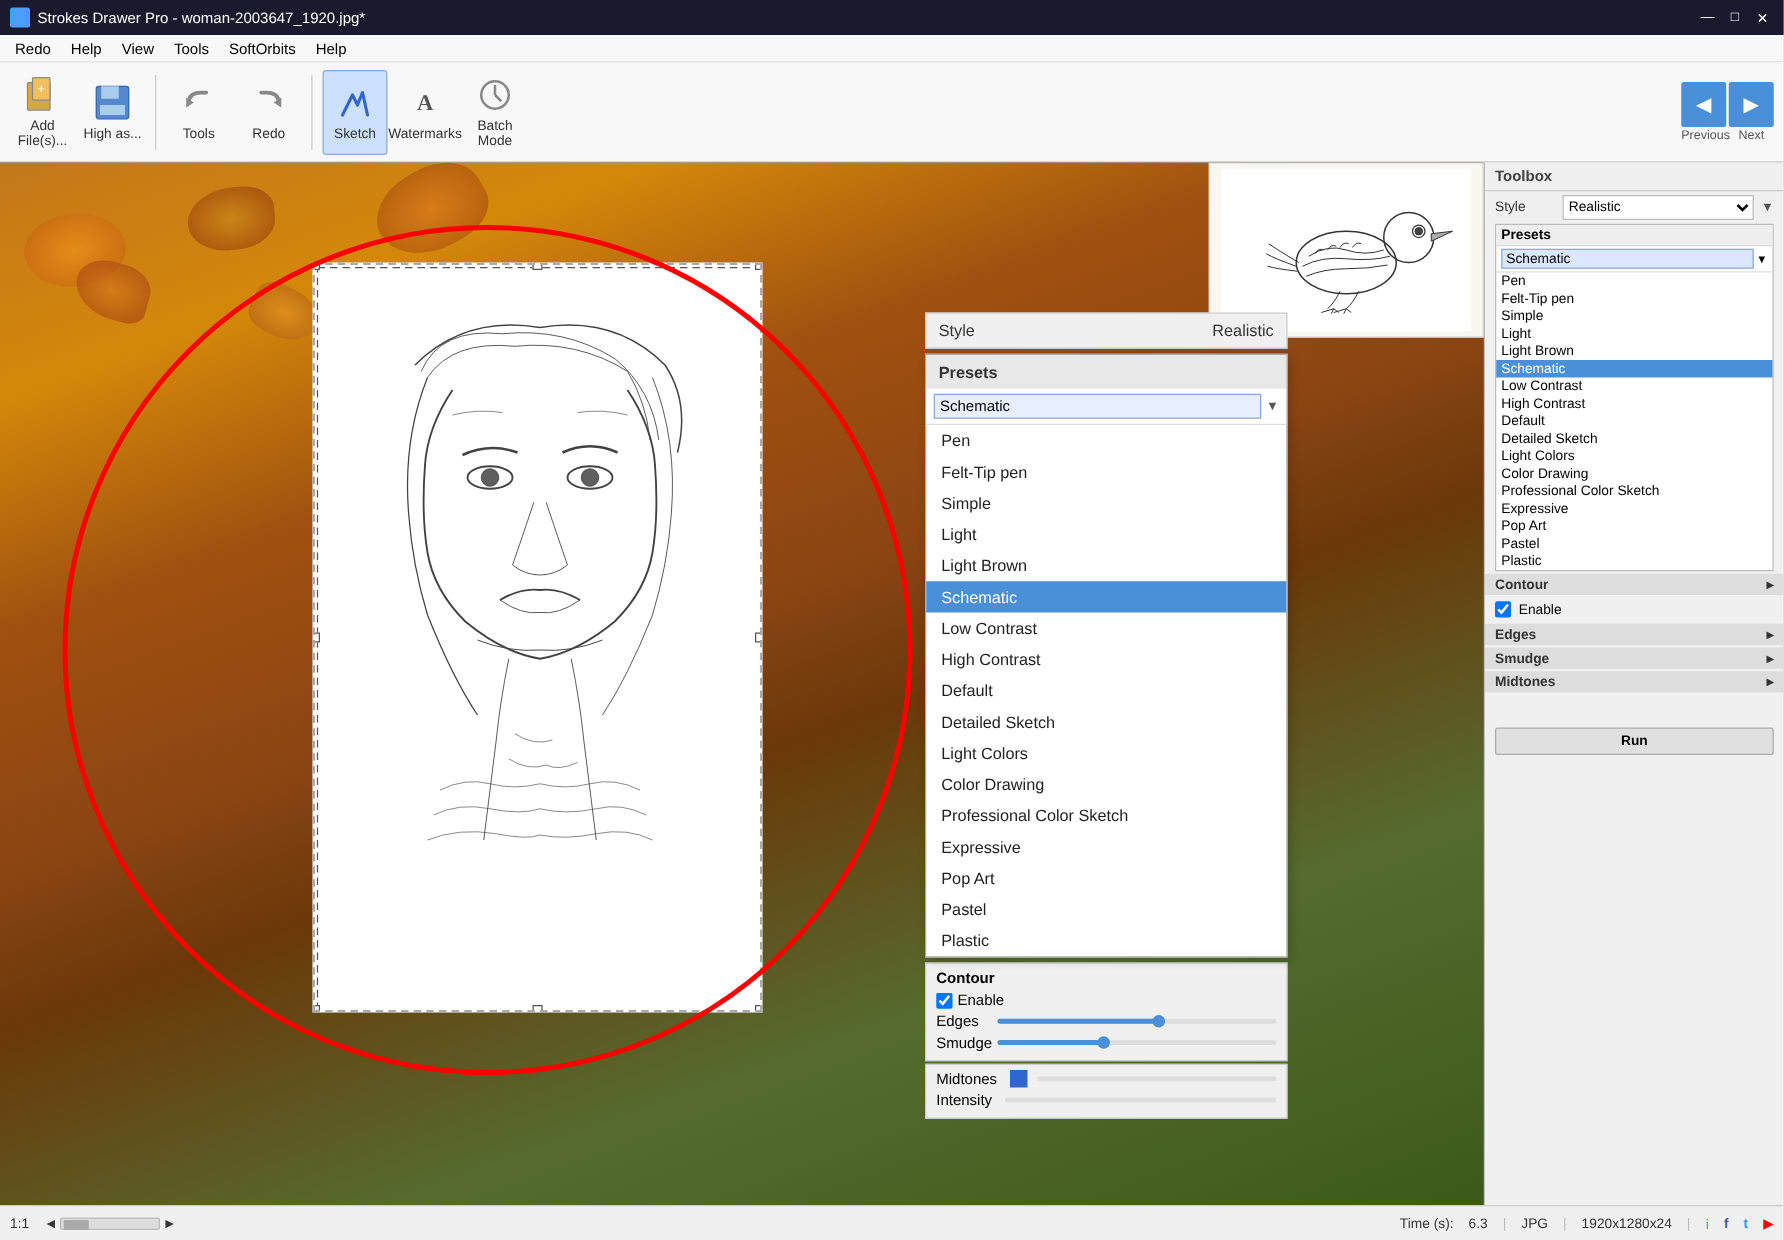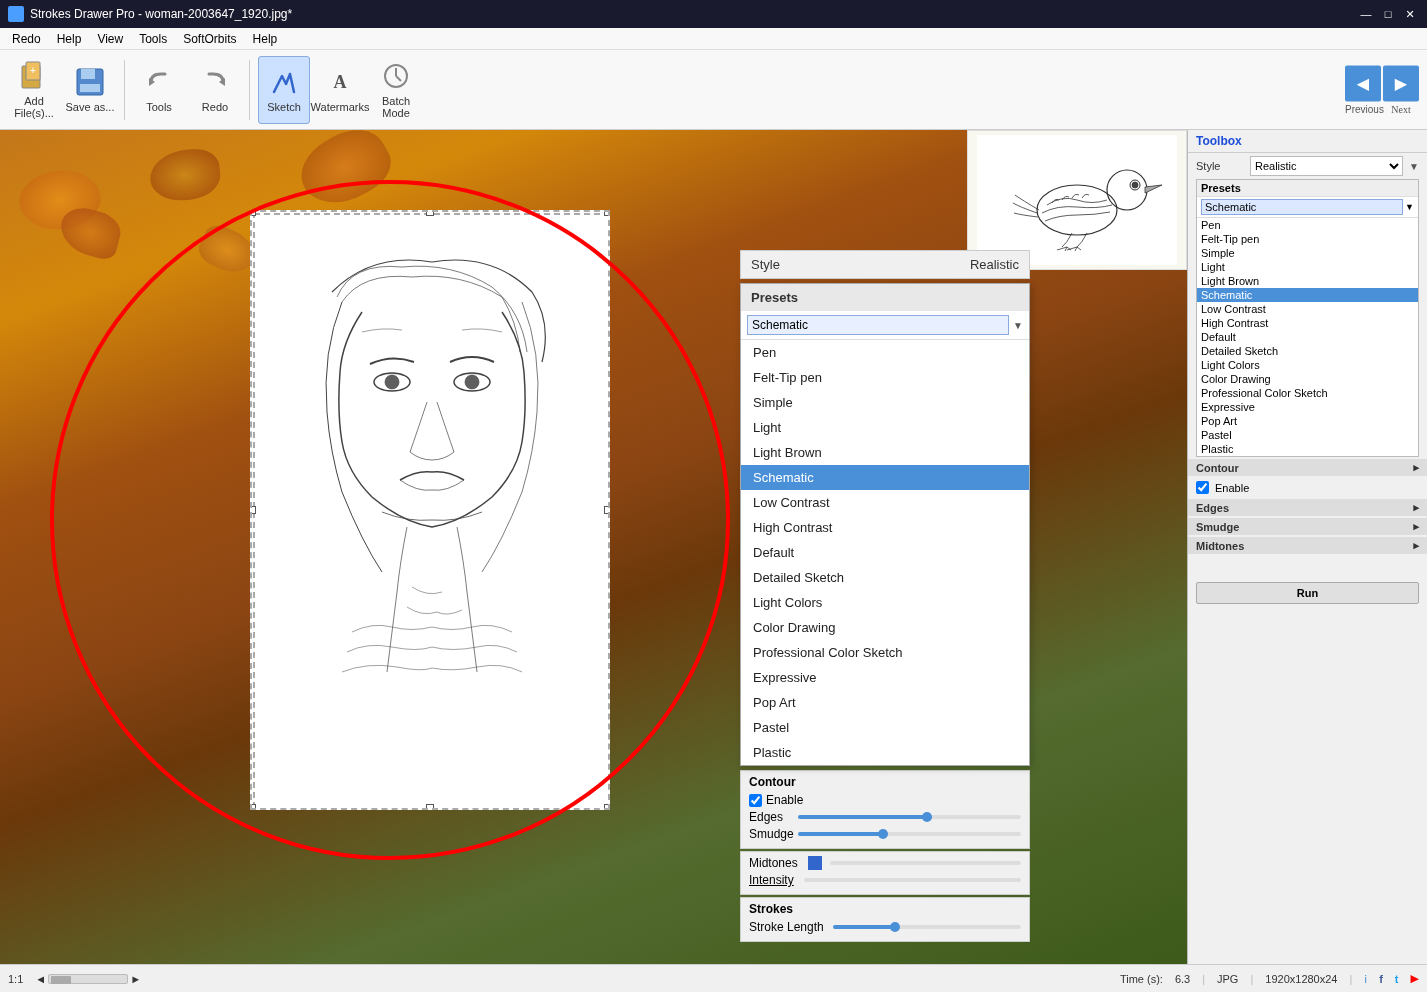--- a/index.html
+++ b/index.html
@@ -222,21 +222,21 @@
       width: 240px;
       background: #f0f0f0;
       border-left: 1px solid #bbb;
       font-size: 11px;
       overflow: hidden;
     }
     .rt-title {
       padding: 4px 8px;
       font-weight: bold;
       font-size: 12px;
-      color: #1d4ed8;
+      color: #404040;
       border-bottom: 1px solid #ccc;
     }
     .rt-row {
       display: flex;
       align-items: center;
       padding: 3px 8px;
       gap: 6px;
     }
     .rt-label { min-width: 48px; color: #333; }
     .rt-select {
@@ -329,21 +329,21 @@
     <span>Add File(s)...</span>
   </div>
   <div class="toolbar-btn">
     <div class="toolbar-icon">
       <svg width="32" height="32" viewBox="0 0 32 32">
         <rect x="3" y="3" width="26" height="26" rx="2" fill="#5588cc" stroke="#3366aa" stroke-width="1"></rect>
         <rect x="7" y="3" width="14" height="10" rx="0" fill="#aaccee"></rect>
         <rect x="6" y="18" width="20" height="8" rx="0" fill="#aaccee"></rect>
       </svg>
     </div>
-    <span>Save as...</span>
+    <span>High as...</span>
   </div>
   <div class="toolbar-sep"></div>
   <div class="toolbar-btn">
     <div class="toolbar-icon">
       <svg width="32" height="32" viewBox="0 0 32 32">
         <path d="M8 16 Q8 8 18 8 L22 8" stroke="#888" stroke-width="3" fill="none" stroke-linecap="round"></path>
         <polygon points="6,12 6,20 12,16" fill="#888"></polygon>
       </svg>
     </div>
     <span>Tools</span>
@@ -385,21 +385,21 @@
     <span>Batch Mode</span>
   </div>
 
   <div class="nav-arrows">
     <div class="nav-arrow-row">
       <button class="nav-arrow-btn">◀</button>
       <button class="nav-arrow-btn">▶</button>
     </div>
     <div style="display:flex; gap:2px;">
       <div class="nav-label" style="width:36px;">Previous</div>
-      <div class="nav-label" style="width:36px;font-family:Liberation Serif, serif;">Next</div>
+      <div class="nav-label" style="width:36px;">Next</div>
     </div>
   </div>
 </div>
 
 <div class="main-area">
 
   <div class="canvas-area">
 
     <div style="position:absolute;top:0;left:0;right:0;bottom:0;background:linear-gradient(160deg,#c4771a 0%,#d4880a 15%,#a05010 30%,#8b4513 45%,#6b380a 55%,#556b2f 75%,#3d5a1a 100%);">
 
@@ -560,36 +560,26 @@
           </div>
         </div>
       </div>
 
       <div style="background:#f0f0f0;border:1px solid #ccc;padding:4px 8px;margin-top:2px;font-size:12px;">
         <div style="display:flex;align-items:center;gap:4px;margin-bottom:3px;">
           <span style="min-width:55px;">Midtones</span>
           <div style="width:14px;height:14px;background:#3366cc;margin-right:4px;"></div>
           <div style="flex:1;height:4px;background:#ddd;border-radius:2px;"></div>
         </div>
-        <div style="display:flex;align-items:center;gap:0;margin-bottom:3px;text-decoration:underline;">
+        <div style="display:flex;align-items:center;gap:0;margin-bottom:3px;">
           <span style="min-width:55px;">Intensity</span>
           <div style="flex:1;height:4px;background:#ddd;border-radius:2px;"></div>
         </div>
       </div>
 
-      <div style="background:#f0f0f0;border:1px solid #ccc;padding:4px 8px;margin-top:2px;font-size:12px;">
-        <div style="font-weight:bold;margin-bottom:4px;">Strokes</div>
-        <div style="display:flex;align-items:center;gap:4px;margin-bottom:3px;">
-          <span style="min-width:80px;">Stroke Length</span>
-          <div style="flex:1;height:4px;background:#ddd;border-radius:2px;position:relative;">
-            <div style="width:35%;height:100%;background:#4a90d9;border-radius:2px;"></div>
-            <div style="position:absolute;width:10px;height:10px;background:#4a90d9;border-radius:50%;top:-3px;left:33%;transform:translateX(-50%);"></div>
-          </div>
-        </div>
-      </div>
     </div>
   </div>
 
   <div class="right-toolbox">
     <div class="rt-title">Toolbox</div>
 
     <div class="rt-row">
       <span class="rt-label">Style</span>
       <select class="rt-select">
         <option>Realistic</option>

